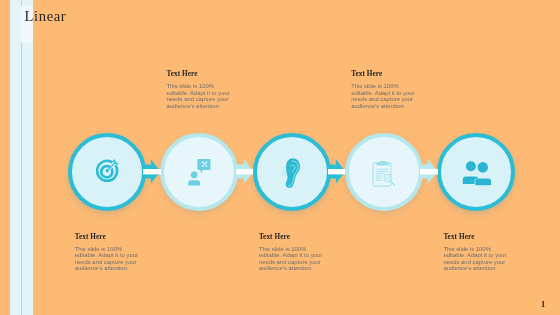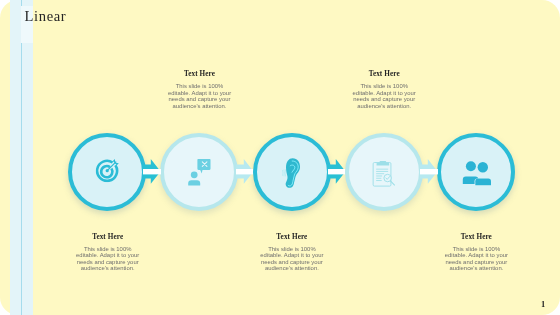--- a/index.html
+++ b/index.html
@@ -1,19 +1,19 @@
 <!DOCTYPE html>
 <html><head>
 <meta charset="utf-8">
 <style>
   html,body{margin:0;padding:0;}
   body{width:560px;height:315px;background:#ffffff;overflow:hidden;
        -webkit-font-smoothing:antialiased;
        font-family:"Liberation Sans",sans-serif;position:relative;}
-  .slide{position:absolute;inset:0;background:#fef9c3;border-radius:18px;}
+  .slide{position:absolute;inset:0;background:#fdba74;}
 
   
   .left-band{position:absolute;left:10.4px;top:0;width:22.6px;height:315px;
              background:#e3f4f9;}
   .left-rule{position:absolute;left:20.9px;top:0;width:1.5px;height:315px;
              background:#a5dced;}
   .title-plate{position:absolute;left:21.3px;top:5.6px;width:11.7px;height:37.3px;
              background:#eff9fc;}
 
   
@@ -34,21 +34,21 @@
         border:4px solid #2bbcd6;background:#d9f2f7;
         box-sizing:border-box;
         box-shadow:0 3px 6px rgba(120,150,160,0.30);}
   .node.light .ring{border-color:#b6e7ec;background:#e7f6fa;box-shadow:0 3px 6px rgba(120,150,160,0.22);}
   .node .icon{position:absolute;inset:0;display:flex;align-items:center;
         justify-content:center;}
   .node .icon svg{display:block;}
 
   .arrow{position:absolute;width:36px;height:30px;}
 
-  .cap{position:absolute;width:66px;text-align:center;}
+  .cap{position:absolute;width:66px;text-align:left;}
   .cap .h{font-family:"Liberation Serif",serif;font-weight:bold;
           font-size:7.2px;color:#242424;letter-spacing:0.1px;}
   .cap .b{margin-top:5px;font-family:"Liberation Sans",sans-serif;
           font-size:5.9px;line-height:6.6px;color:#6e6e6e;}
 </style>
 </head>
 <body>
 
 <div class="slide">
 

